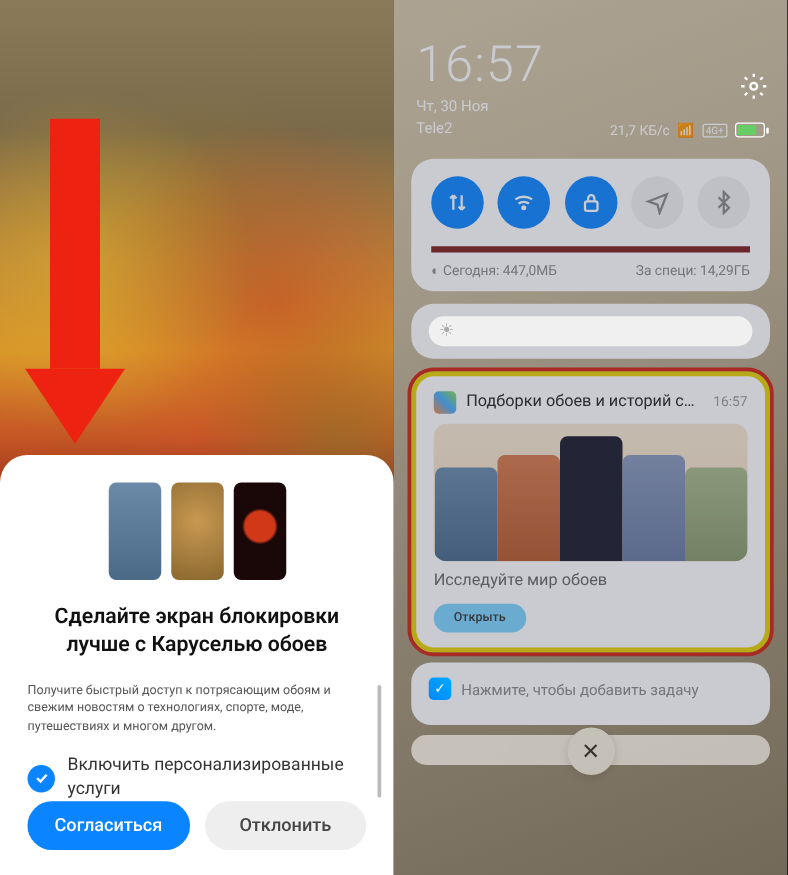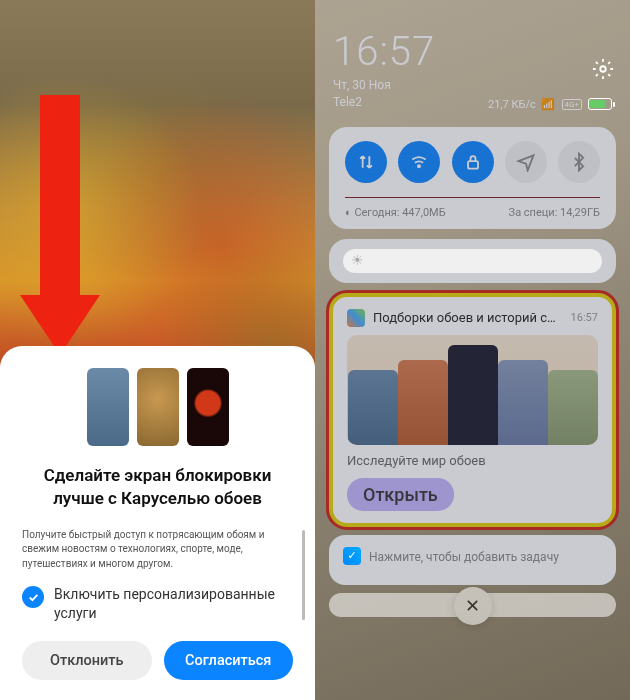--- a/index.html
+++ b/index.html
@@ -23,21 +23,21 @@
 
 .dialog { position: absolute; bottom: 0; left: 0; right: 0; background: #fff; border-radius: 22px 22px 0 0; padding: 22px 22px 20px; z-index: 10; }
 .previews { display: flex; justify-content: center; gap: 8px; margin-bottom: 18px; }
 .preview { width: 42px; height: 78px; border-radius: 6px; }
 .pv1 { background: linear-gradient(#6a8aa8,#4a6a88); }
 .pv2 { background: radial-gradient(circle at 50% 40%, #c89850, #8a6830); }
 .pv3 { background: radial-gradient(circle at 50% 45%, #d03818 25%, #1a0808 30%); }
 .dlg-title { text-align: center; font-size: 17px; font-weight: 600; color: #111; line-height: 1.35; margin-bottom: 18px; }
 .dlg-body { font-size: 10px; color: #555; line-height: 1.45; margin-bottom: 14px; position: relative; }
 .scrollhint { position: absolute; right: -12px; top: 2px; width: 3px; height: 90px; background: #bbb; border-radius: 2px; }
-.chk-row { display: flex; align-items: flex-start; gap: 10px; margin-bottom: 18px; }
+.chk-row { display: flex; align-items: center; gap: 10px; }
 .chk { width: 22px; height: 22px; border-radius: 50%; background: #0a84ff; display: flex; align-items: center; justify-content: center; flex-shrink: 0; margin-top: 1px; }
 .chk svg { width: 13px; height: 13px; }
 .chk-label { font-size: 14px; color: #333; line-height: 1.35; }
 .btns { display: flex; gap: 12px; }
 .btn { flex: 1; padding: 11px 0; border-radius: 22px; font-size: 14.5px; text-align: center; border: none; font-weight: 500; }
 .btn-reject { background: #eee; color: #444; }
 .btn-accept { background: #0a84ff; color: #fff; }
 
 
 .phone-right { background: linear-gradient(160deg, #d8c8a8 0%, #c8b898 30%, #a89878 60%, #887858 100%); }
@@ -51,41 +51,41 @@
 .batt { width: 24px; height: 12px; border: 1.5px solid #fff; border-radius: 3px; position: relative; }
 .batt::after { content:""; position:absolute; right:-4px; top:3px; width:2px; height:5px; background:#fff; border-radius:1px; }
 .batt-fill { position:absolute; left:1px; top:1px; bottom:1px; width:70%; background:#6c6; border-radius:1px; }
 
 .toggles { margin: 10px 14px; background: #fff; border-radius: 18px; padding: 14px 16px 10px; }
 .tg-row { display: flex; justify-content: space-between; margin-bottom: 14px; }
 .tg { width: 42px; height: 42px; border-radius: 50%; display: flex; align-items: center; justify-content: center; }
 .tg-on { background: #0a84ff; color: #fff; }
 .tg-off { background: #f0f0f0; color: #888; }
 .tg svg { width: 20px; height: 20px; }
-.data-row { display: flex; justify-content: space-between; font-size: 11px; color: #888; border-top: 1px solid #7f1d1d; padding-top: 8px; }
+.data-row { display: flex; justify-content: space-between; font-size: 11px; color: #888; border-top: 5px solid #7f1d1d; padding-top: 8px; }
 
 .bright { margin: 0 14px 10px; background: #fff; border-radius: 18px; padding: 10px 14px; display: flex; align-items: center; gap: 10px; }
 .bright-track { flex: 1; height: 24px; background: #f0f0f0; border-radius: 12px; position: relative; }
 .bright-track::before { content:"☀"; position:absolute; left:8px; top:3px; font-size:14px; color:#aaa; }
 
 .notif { margin: 0 14px 8px; background: #fff; border-radius: 16px; padding: 12px 14px; }
 .highlight { border: 4px solid #e8d000; outline: 3px solid #d02010; border-radius: 18px; }
 .n-head { display: flex; align-items: center; gap: 8px; margin-bottom: 8px; }
 .n-icon { width: 18px; height: 18px; border-radius: 4px; flex-shrink: 0; }
 .n-title { font-size: 13px; color: #222; flex: 1; white-space: nowrap; overflow: hidden; text-overflow: ellipsis; }
 .n-time { font-size: 11px; color: #999; }
 .n-img { height: 110px; border-radius: 10px; margin-bottom: 8px; background: linear-gradient(#f8e8d0,#f0d8b8); display:flex; align-items:flex-end; justify-content:center; gap:-10px; overflow:hidden; }
 .mini { width: 50px; border-radius: 6px 6px 0 0; }
 .m1 { height:75px; background:linear-gradient(#6888a8,#486888); }
 .m2 { height:85px; background:linear-gradient(#d87848,#b85828); }
 .m3 { height:100px; background:#1a1a2a; }
 .m4 { height:85px; background:linear-gradient(#8898b8,#6878a0); }
 .m5 { height:75px; background:linear-gradient(#a8b888,#889868); }
 .n-sub { font-size: 13px; color: #666; margin-bottom: 10px; }
-.n-btn { display: inline-block; background: #c4b5fd; border-radius: 16px; padding: 6px 16px; font-size: 18px; font-weight: 500; color: #333; }
+.n-btn { display: inline-block; background: #7dd3fc; border-radius: 16px; padding: 6px 16px; font-size: 10px; font-weight: 500; color: #333; }
 
 .n2 .n-icon { background: linear-gradient(45deg,#08f,#0af); position:relative; }
 .n2 .n-icon::after { content:"✓"; position:absolute; inset:0; color:#fff; font-size:11px; text-align:center; line-height:18px; }
 .n2-sub { font-size: 12px; color: #888; margin-top: 2px; }
 
 .n3 { position: relative; }
 .n3 .n-icon { color: #e85a4a; }
 .close-pill { position: absolute; left: 50%; transform: translateX(-50%); top: -6px; width: 38px; height: 38px; background: #fff; border-radius: 50%; box-shadow: 0 2px 8px rgba(0,0,0,.2); display:flex; align-items:center; justify-content:center; font-size:18px; z-index:3; }
 .n3-right { position:absolute; right:14px; top:10px; width:28px; height:28px; }
 .opaq { opacity: .55; }
@@ -112,22 +112,22 @@
     </div>
     <div class="chk-row">
       <div class="chk">
         <svg viewBox="0 0 24 24" fill="none" stroke="#fff" stroke-width="3.5">
             <polyline points="5,12 10,17 19,7"></polyline>
           </svg>
       </div>
       <div class="chk-label">Включить персонализированные услуги</div>
     </div>
     <div class="btns">
+      <button class="btn btn-accept">Согласиться</button>
       <button class="btn btn-reject">Отклонить</button>
-      <button class="btn btn-accept">Согласиться</button>
     </div>
   </div>
 </div>
 
 <div class="phone phone-right">
   <div class="shade"></div>
 
   <div class="status">
     <div class="gear">
       <svg width="22" height="22" viewBox="0 0 24 24" fill="none" stroke="#fff" stroke-width="2">

